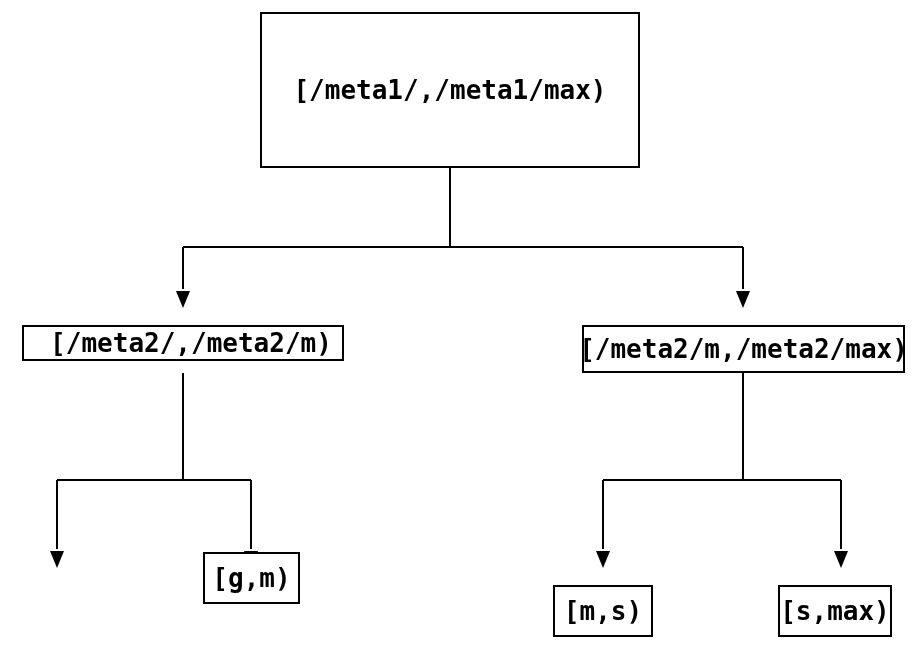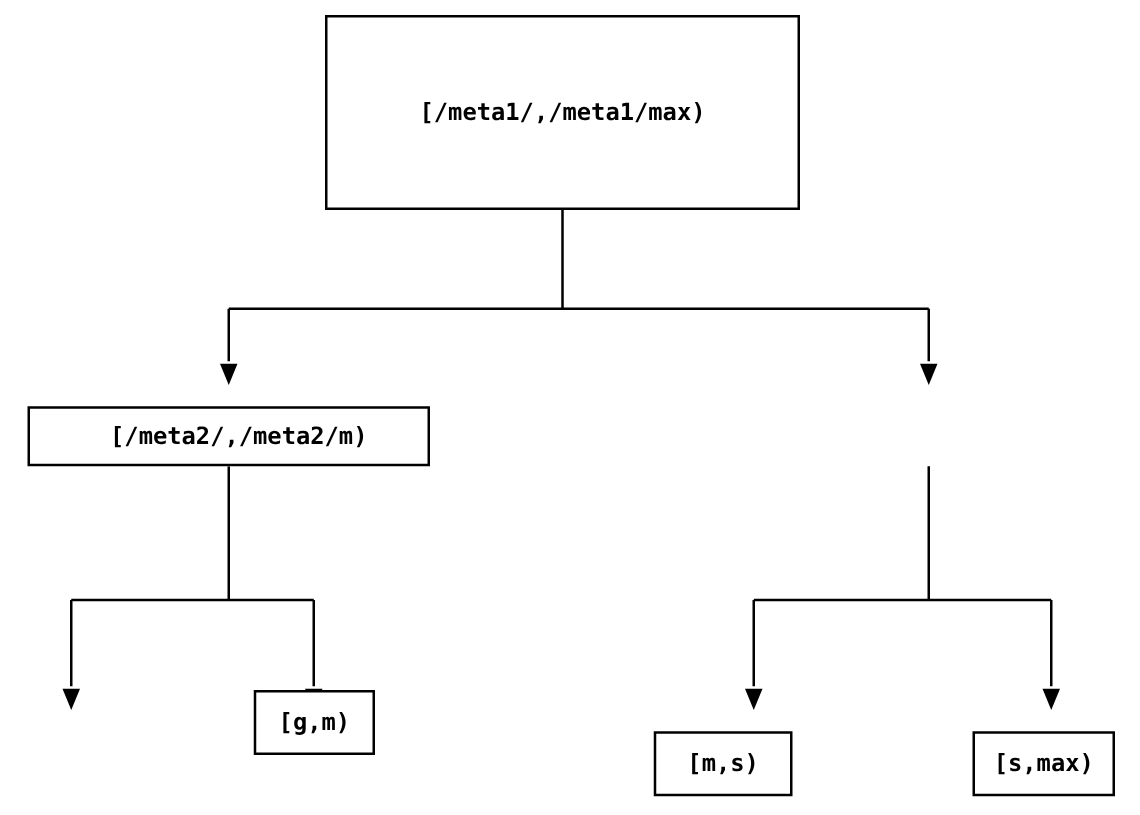--- a/index.html
+++ b/index.html
@@ -33,31 +33,31 @@
   }
   .node {
     position: absolute;
     box-sizing: border-box;
     border: 2px solid #000000;
     background: #ffffff;
     color: #000000;
     display: flex;
     align-items: center;
     justify-content: center;
-    font-size: 19px;
+    font-size: 26px;
     font-weight: bold;
     white-space: nowrap;
     line-height: 1;
   }
   .node-root       { left: 260px; top: 12px;  width: 380px; height: 156px; }
-  .node-meta2-left { left: 22px;  top: 325px; width: 322px; height: 48px; padding-left: 16px; }
+  .node-meta2-left { left: 22px;  top: 325px; width: 322px; height: 36px; padding-left: 16px; }
   .node-meta2-right{ left: 582px; top: 325px; width: 323px; height: 48px; }
   .node-leaf-ag    { left: 8px;   top: 585px; width: 99px;  height: 52px; }
   .node-leaf-gm    { left: 203px; top: 552px; width: 97px;  height: 52px; }
-  .node-leaf-ms    { left: 523px; top: 585px; width: 111px; height: 52px; }
+  .node-leaf-ms    { left: 553px; top: 585px; width: 100px; height: 52px; }
   .node-leaf-smax  { left: 778px; top: 585px; width: 114px; height: 52px; }
 </style>
 </head>
 <body>
 
 <div class="canvas">
 
   <svg class="edges" viewBox="0 0 912 652" xmlns="http://www.w3.org/2000/svg">
 
     <path d="M450,168 L450,247 M183,247 L743,247 M183,247 L183,289 M743,247 L743,289"></path>
@@ -70,20 +70,21 @@
 
     <path d="M743,373 L743,480 M603,480 L841,480 M603,480 L603,549 M841,480 L841,549"></path>
     <polygon points="596,551 610,551 603,568"></polygon>
     <polygon points="834,551 848,551 841,568"></polygon>
   </svg>
 
   <div class="node node-root">[/meta1/,/meta1/max)</div>
 
   <div class="node node-meta2-left">[/meta2/,/meta2/m)</div>
 
+  <div class="node node-meta2-right">[/meta2/m,/meta2/max)</div>
 
 
   <div class="node node-leaf-gm">[g,m)</div>
 
   <div class="node node-leaf-ms">[m,s)</div>
 
   <div class="node node-leaf-smax">[s,max)</div>
 
 </div>
 

